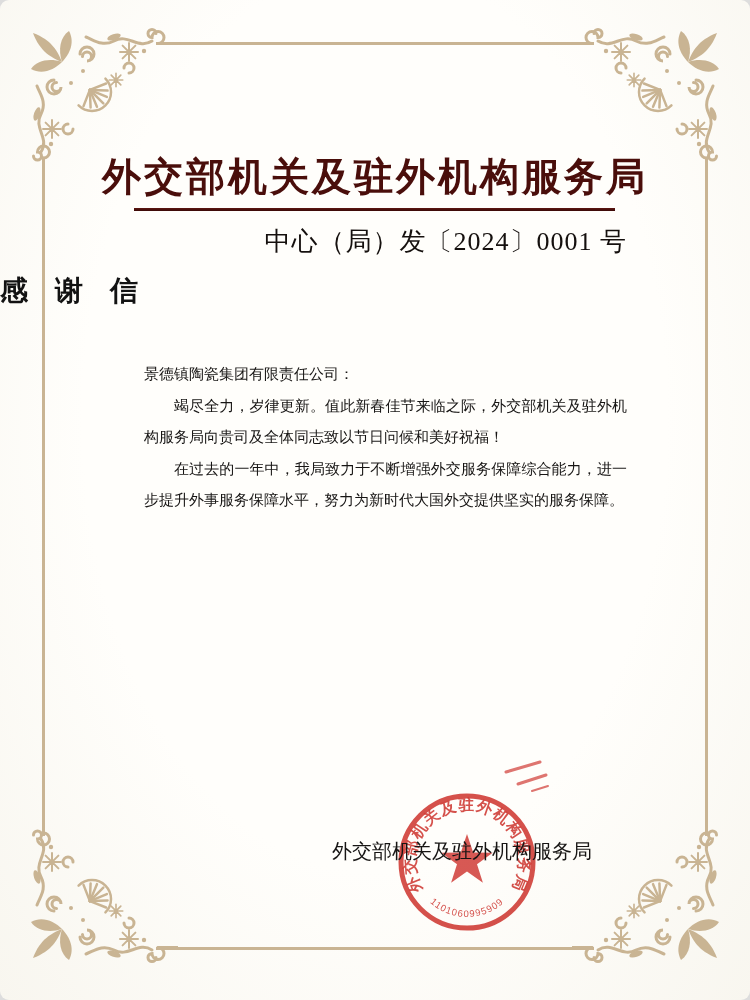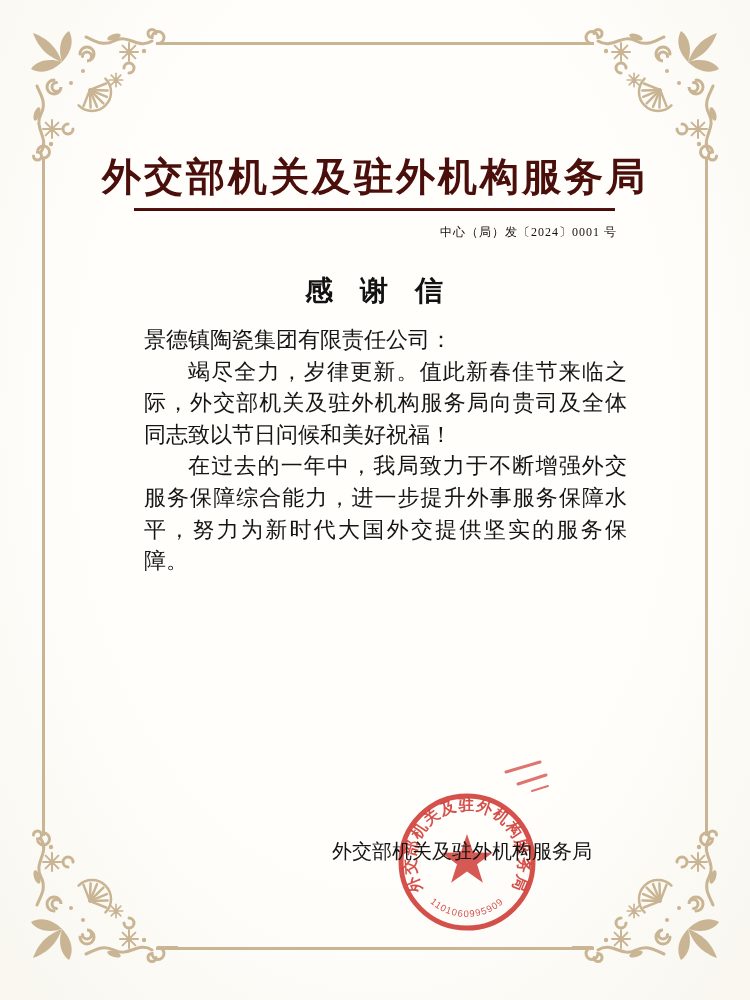--- a/index.html
+++ b/index.html
@@ -1,41 +1,41 @@
 <!DOCTYPE html>
 <html><head>
 <meta charset="utf-8">
 <style>
   html,body{margin:0;padding:0;}
   body{background:#ddd;font-family:"Liberation Serif","DejaVu Serif",serif;}
   #page{position:relative;width:750px;height:1000px;margin:0 auto;overflow:hidden;
-        background:radial-gradient(ellipse at 50% 42%, #fffefb 55%, #f8f6ef 100%);}
+        background:radial-gradient(ellipse at 50% 42%, #fffefb 55%, #f8f6ef 100%);border-radius:9px;}
   
   .corner{position:absolute;width:150px;height:150px;}
   .corner.tl{left:28px;top:28px;}
   .corner.tr{left:572px;top:28px;transform:scaleX(-1);}
   .corner.bl{left:28px;top:813px;transform:scaleY(-1);}
   .corner.br{left:572px;top:813px;transform:scale(-1,-1);}
   .bline{position:absolute;background:#c9b493;}
   .bline.top{left:156px;top:42px;width:438px;height:3px;}
   .bline.bottom{left:156px;top:947px;width:438px;height:3px;}
   .bline.left{left:42px;top:170px;width:3px;height:666px;}
   .bline.right{left:705px;top:170px;width:3px;height:666px;}
   
   .bureau-title{position:absolute;left:0;right:0;top:150px;text-align:center;
     font-size:39px;font-weight:bold;color:#4a0e0b;letter-spacing:3px;white-space:nowrap;}
   .head-rule{position:absolute;left:134px;top:208px;width:481px;height:3px;
     background:linear-gradient(#5d1712,#3a0806);}
-  .doc-number{position:absolute;right:133px;top:224px;font-size:12px;color:#15100e;
+  .doc-number{position:absolute;right:123px;top:224px;font-size:26px;color:#15100e;
     white-space:nowrap;letter-spacing:1px;margin-left:34px;}
-  .letter-heading{position:absolute;left:0;right:0;top:272px;text-align:center;
+  .letter-heading{position:absolute;left:0;right:0;top:272px;text-align:left;
     font-size:28px;font-weight:bold;color:#121212;word-spacing:16px;letter-spacing:2px;}
   
-  .letter-body{position:absolute;left:144px;top:324px;width:483px;
-    font-size:22px;line-height:31.6px;color:#171514;
+  .letter-body{position:absolute;left:144px;top:359px;width:483px;
+    font-size:15px;line-height:31.6px;color:#171514;
     text-align:justify;text-justify:inter-ideograph;}
   .letter-body p{margin:0;text-indent:2em;}
   .letter-body .salutation{text-indent:0;}
   
   .signature{position:absolute;right:158px;top:836px;z-index:3;text-align:center;
     font-size:20px;color:#171514;line-height:30px;white-space:nowrap;}
   
   .seal{position:absolute;left:387px;top:782px;width:160px;height:160px;z-index:2;
     mix-blend-mode:multiply;opacity:.93;}
   .seal-marks{position:absolute;left:488px;top:758px;width:70px;height:45px;z-index:2;

